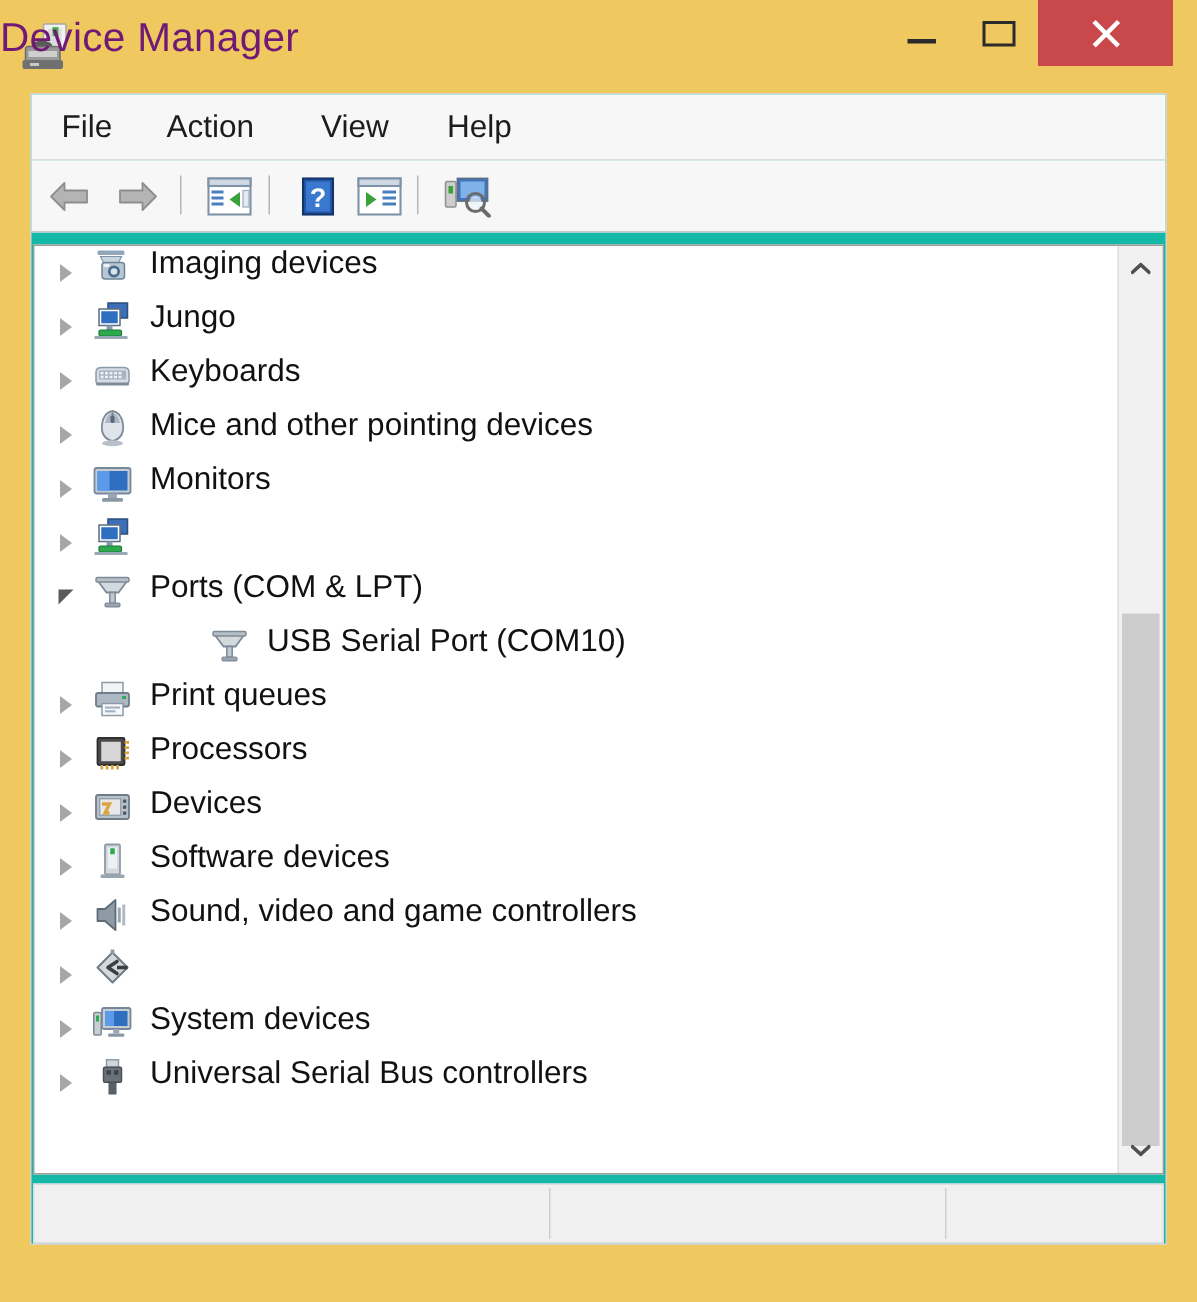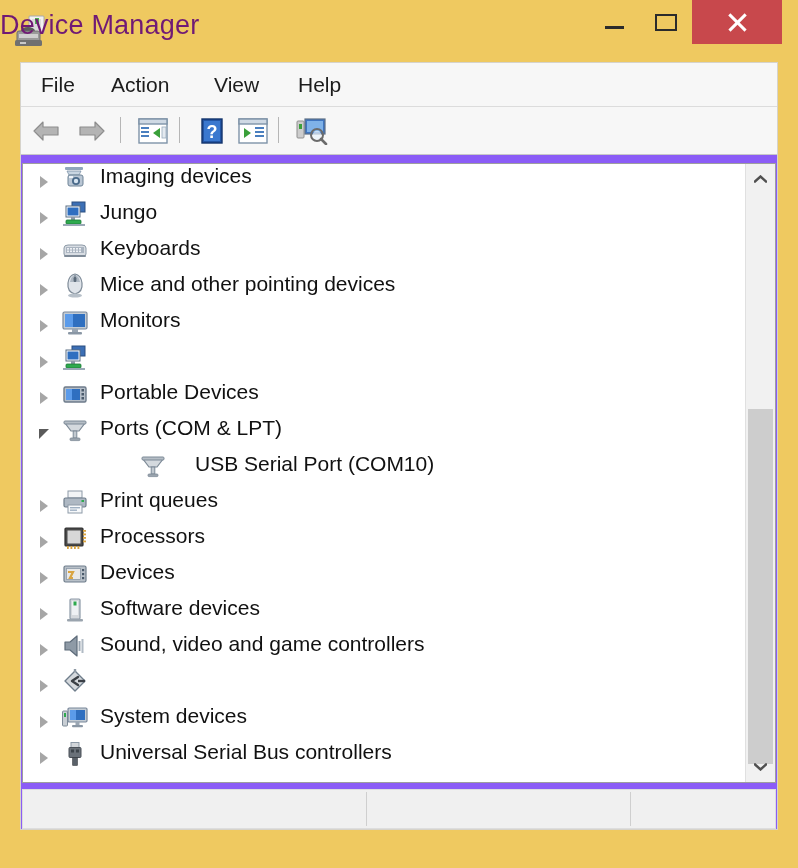--- a/index.html
+++ b/index.html
@@ -41,21 +41,21 @@
   .max-glyph{width:22px;height:17px;border:2.6px solid #2b2b2b;box-sizing:border-box;}
   .close-glyph{position:relative;width:22px;height:22px;}
   .close-glyph:before,.close-glyph:after{
     content:"";position:absolute;left:0;top:10px;width:23px;height:2.8px;background:#fff;
   }
   .close-glyph:before{transform:rotate(45deg);}
   .close-glyph:after{transform:rotate(-45deg);}
   
   #client{
     position:absolute;left:20px;top:62px;width:758px;height:768px;
-    background:#8b5cf6;
+    background:#14b8a6;
     border:1px solid #d6d3cb;
     box-sizing:border-box;
   }
   
   #menubar{
     position:absolute;left:0;top:0;width:756px;height:44px;
     background:#f7f7f7;
     border-bottom:1px solid #dcdcdc;
     box-sizing:border-box;
   }
@@ -100,21 +100,21 @@
   }
   .tri-expanded{
     width:0;height:0;border-top:10px solid #5a5a5a;
     border-right:10px solid transparent;
   }
   .dev-icon{width:28px;height:28px;margin-left:6px;flex:0 0 auto;}
   .row-label{
     margin-left:11px;font-size:21px;color:#111;
     white-space:nowrap;
   }
-  .indent-1{padding-left:116px;gap:17px;}
+  .indent-1{padding-left:116px;}
   .indent-1 .dev-icon{margin-left:0;}
   
   #scrollbar{
     position:absolute;right:0;top:0;width:30px;height:618px;
     background:#f1f1f1;border-left:1px solid #e0e0e0;box-sizing:border-box;
   }
   .sb-arrow{
     position:absolute;left:0;width:29px;height:30px;
     display:flex;align-items:center;justify-content:center;cursor:default;
   }
@@ -350,36 +350,20 @@
               <rect x="11" y="2" width="13" height="10" fill="#3c6fb5" stroke="#2a4f80" stroke-width="1"></rect>
               <rect x="5" y="6" width="14" height="11" fill="#ffffff" stroke="#5a6e84" stroke-width="1"></rect>
               <rect x="6.5" y="7.5" width="11" height="8" fill="#2f6fc0"></rect>
               <rect x="10" y="17" width="4" height="3" fill="#8c9aa8"></rect>
               <rect x="5" y="20" width="15" height="4" rx="1" fill="#2eaa4e" stroke="#1d7a37" stroke-width="0.8"></rect>
               <rect x="2" y="24" width="22" height="2" fill="#9aa8b6"></rect>
             </svg>
           </span>
         </div>
 
-        <div class="row">
-          <div class="twisty" style="margin-left:10px;">
-            <span class="tri-collapsed"></span>
-          </div>
-          <span class="dev-icon">
-            <svg width="28" height="28" viewBox="0 0 28 28">
-              <rect x="3" y="7" width="22" height="15" rx="1.5" fill="#b5bec8" stroke="#6d7b8a" stroke-width="1.4"></rect>
-              <rect x="5" y="9" width="14" height="11" fill="#2f6fc0"></rect>
-              <rect x="5" y="9" width="6" height="11" fill="#5b9bea"></rect>
-              <rect x="20.5" y="9" width="2.5" height="2.5" fill="#4a5a6b"></rect>
-              <rect x="20.5" y="13" width="2.5" height="2.5" fill="#4a5a6b"></rect>
-              <rect x="20.5" y="17" width="2.5" height="2.5" fill="#4a5a6b"></rect>
-            </svg>
-          </span>
-          <span class="row-label">Portable Devices</span>
-        </div>
 
         <div class="row">
           <div class="twisty" style="margin-left:10px;">
             <span class="tri-expanded"></span>
           </div>
           <span class="dev-icon">
             <svg width="28" height="28" viewBox="0 0 28 28">
               <path d="M4 7 L24 7 L18 15 L10 15 Z" fill="#d4d9de" stroke="#7d8a97" stroke-width="1.2"></path>
               <rect x="3" y="5" width="22" height="3" rx="1" fill="#b6bec6" stroke="#7d8a97" stroke-width="1"></rect>
               <rect x="12.2" y="15" width="3.6" height="7" fill="#c2c9d0" stroke="#7d8a97" stroke-width="1"></rect>

